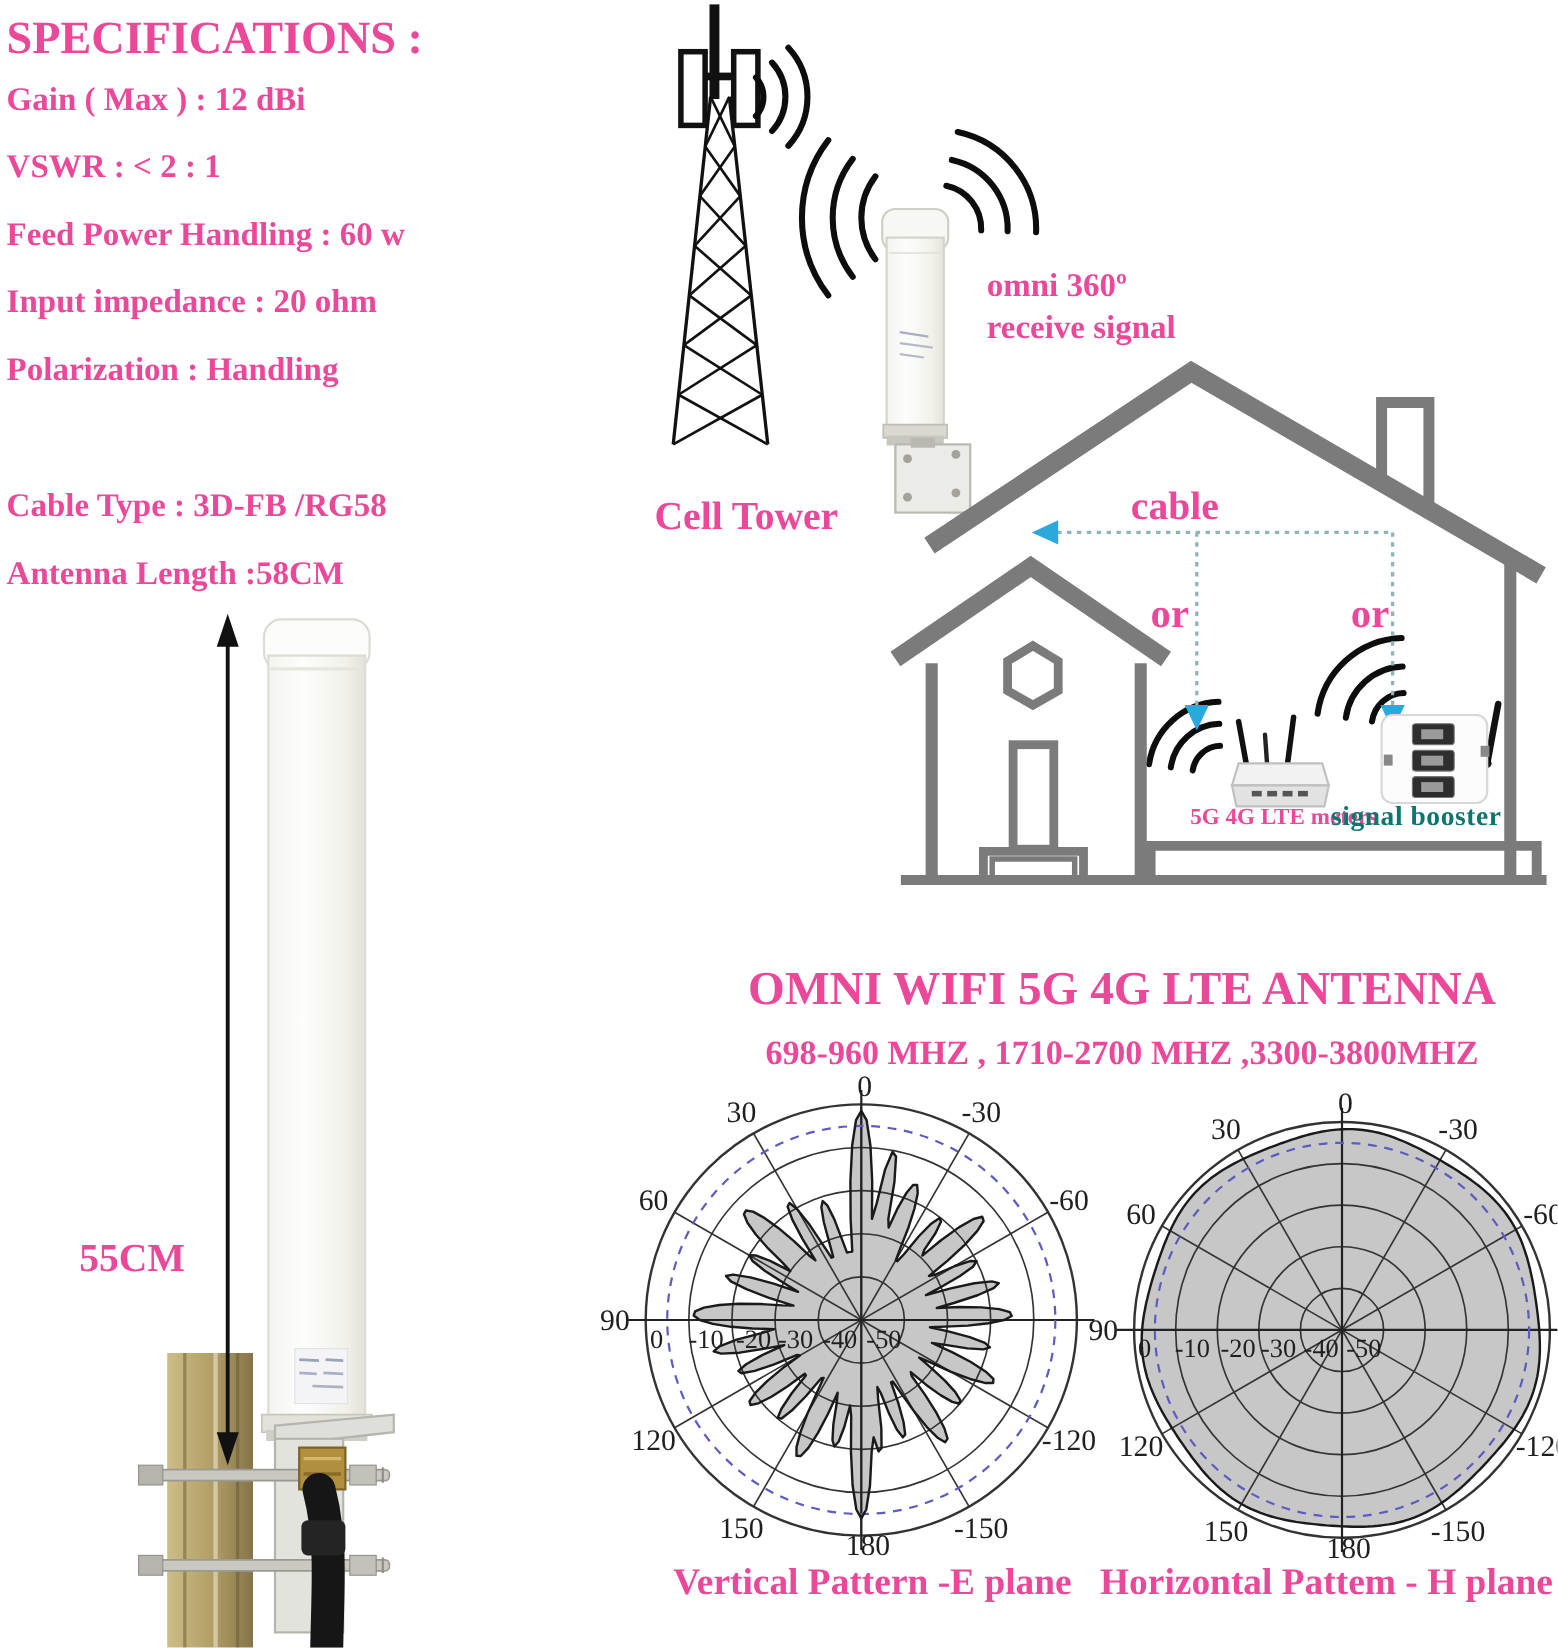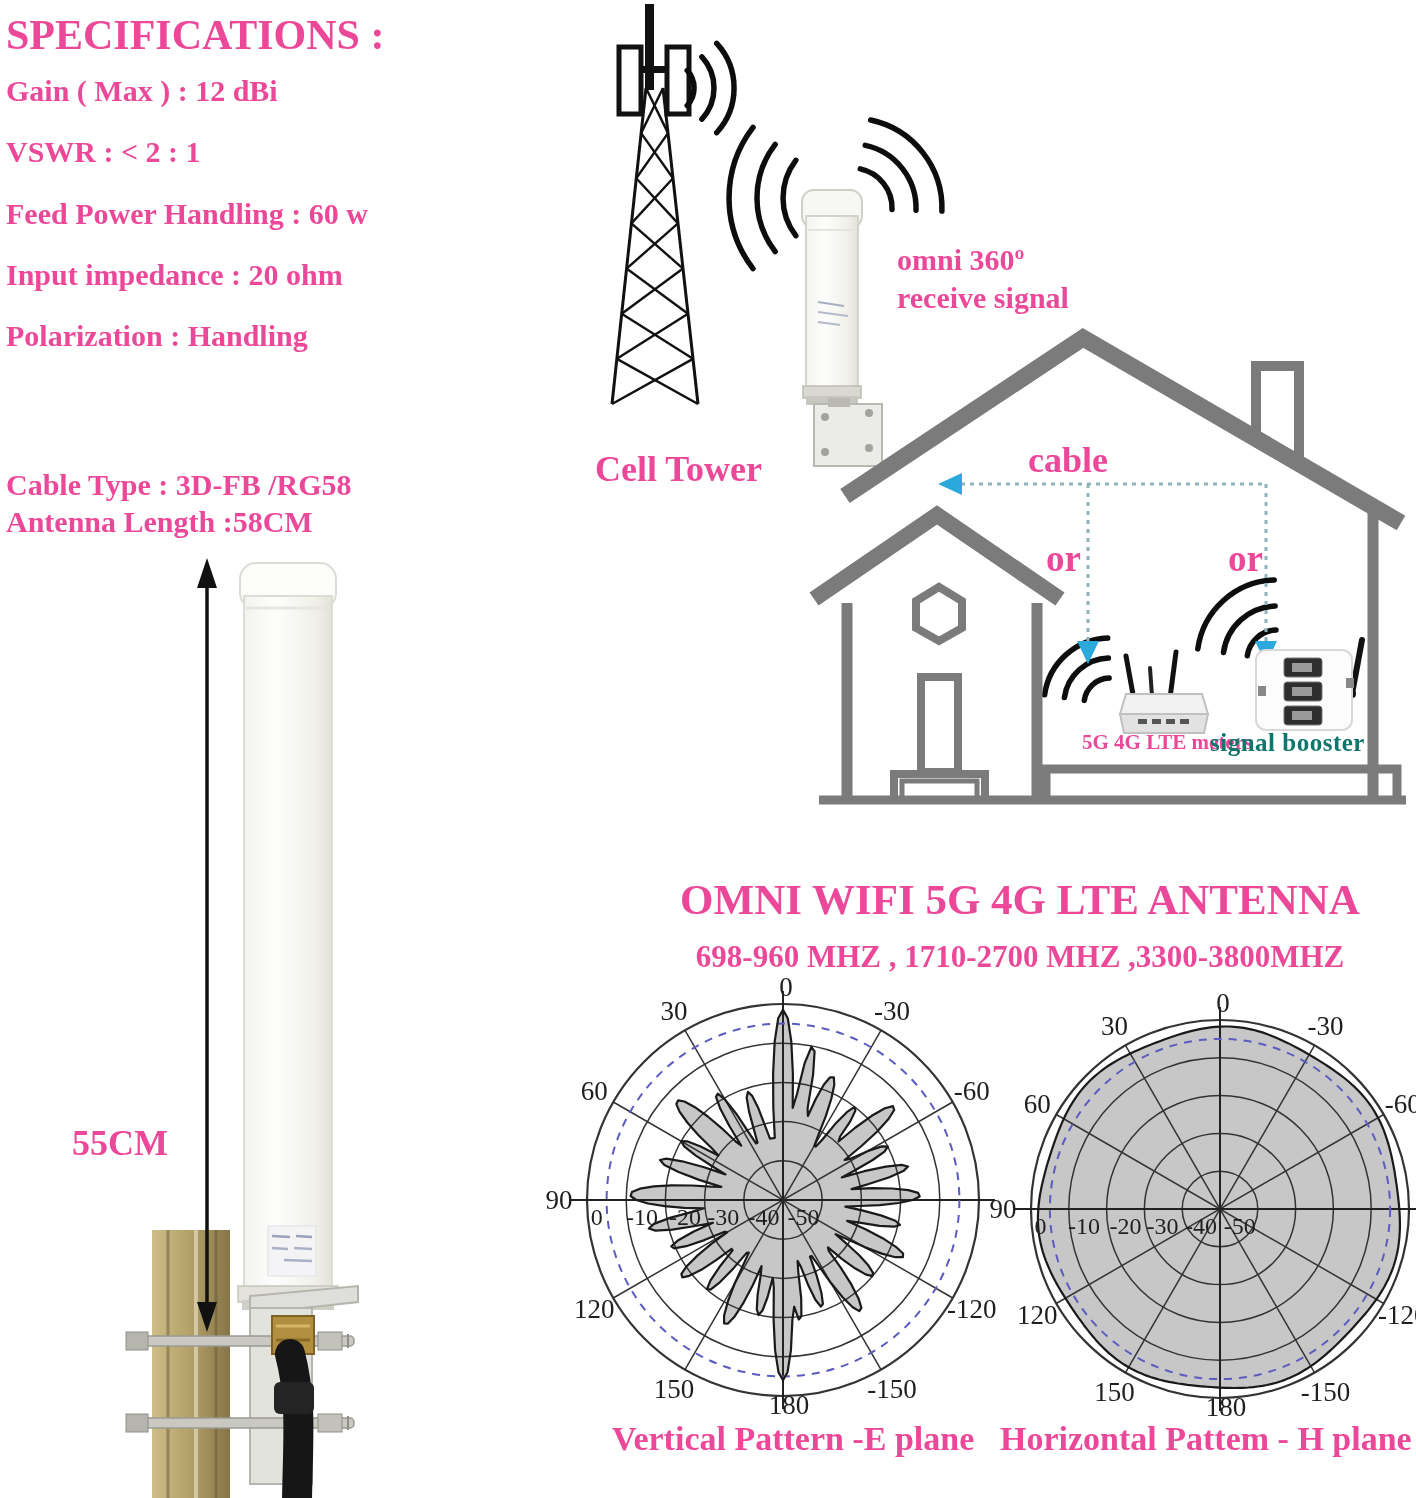--- a/index.html
+++ b/index.html
@@ -257,21 +257,21 @@
         </g>
       </g>
   </svg>
 
   <div class="t" style="left:6px;top:12px;font-size:42px;">SPECIFICATIONS :</div>
   <div class="t spec" style="left:6px;top:74px;">Gain ( Max ) : 12 dBi</div>
   <div class="t spec" style="left:6px;top:135px;">VSWR : &lt; 2 : 1</div>
   <div class="t spec" style="left:6px;top:197px;">Feed Power Handling : 60 w</div>
   <div class="t spec" style="left:6px;top:258px;">Input impedance : 20 ohm</div>
   <div class="t spec" style="left:6px;top:319px;">Polarization : Handling</div>
-  <div class="t spec" style="left:6px;top:468px;text-align:right;">Cable Type : 3D-FB /RG58</div>
+  <div class="t spec" style="left:6px;top:443px;text-align:right;">Cable Type : 3D-FB /RG58</div>
   <div class="t spec" style="left:6px;top:505px;">Antenna Length :58CM</div>
 
   <div class="t" style="left:72px;top:1124px;font-size:36px;">55CM</div>
   <div class="t" style="left:595px;top:450px;font-size:36px;">Cell Tower</div>
 
   <div class="t" style="left:897px;top:243px;font-size:30px;">omni 360º</div>
   <div class="t" style="left:897px;top:281px;font-size:30px;">receive signal</div>
 
   <div class="t" style="left:1028px;top:441px;font-size:36px;">cable</div>
   <div class="t" style="left:1046px;top:539px;font-size:37px;">or</div>

